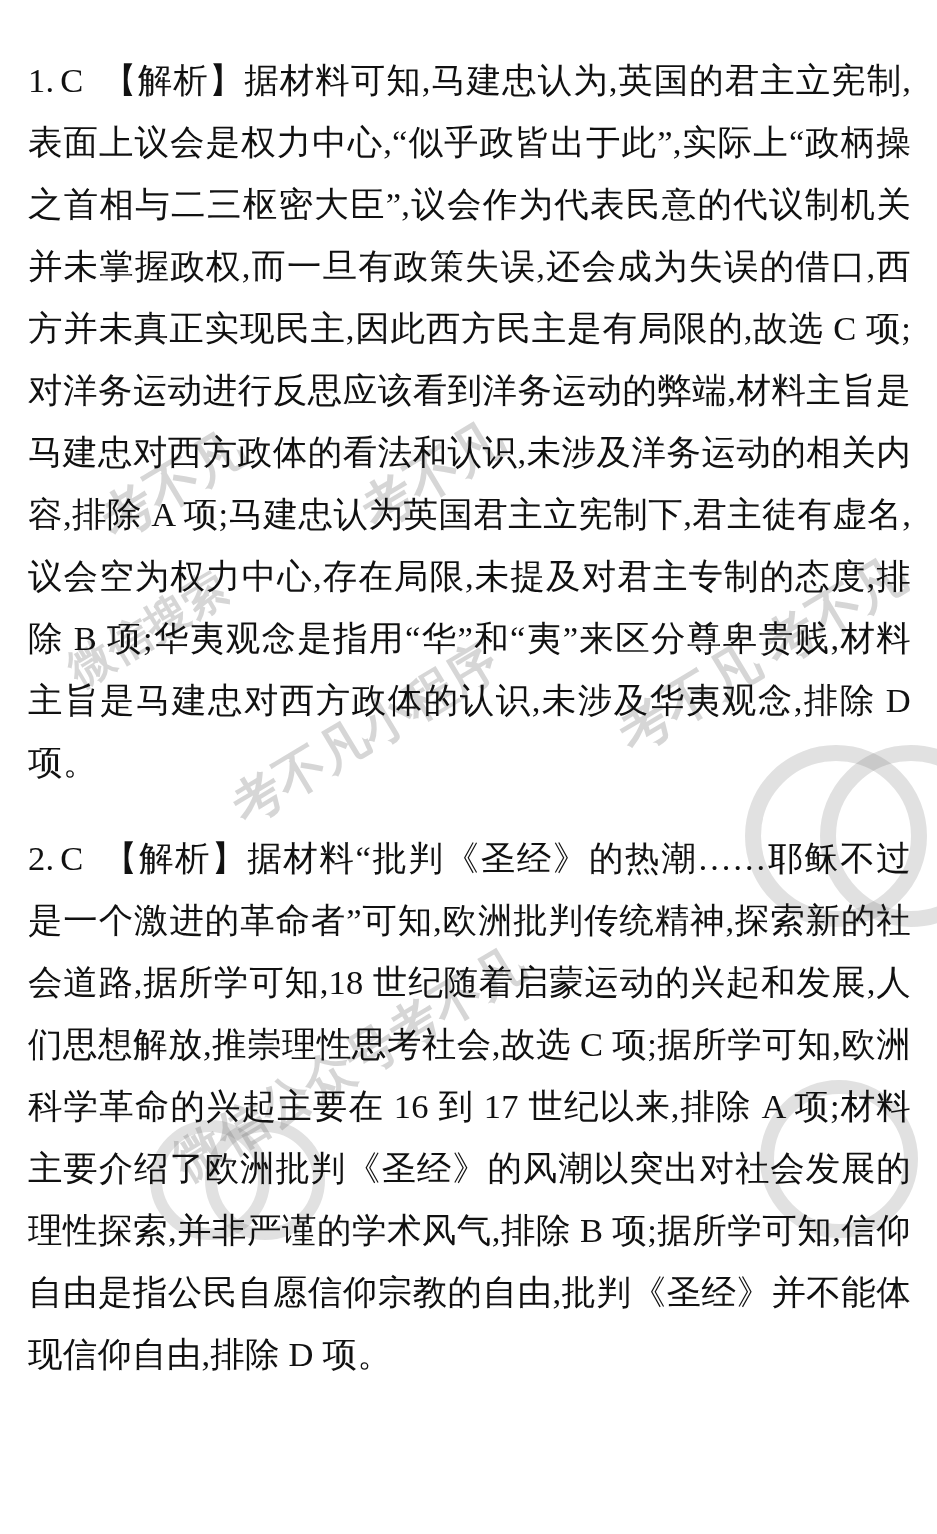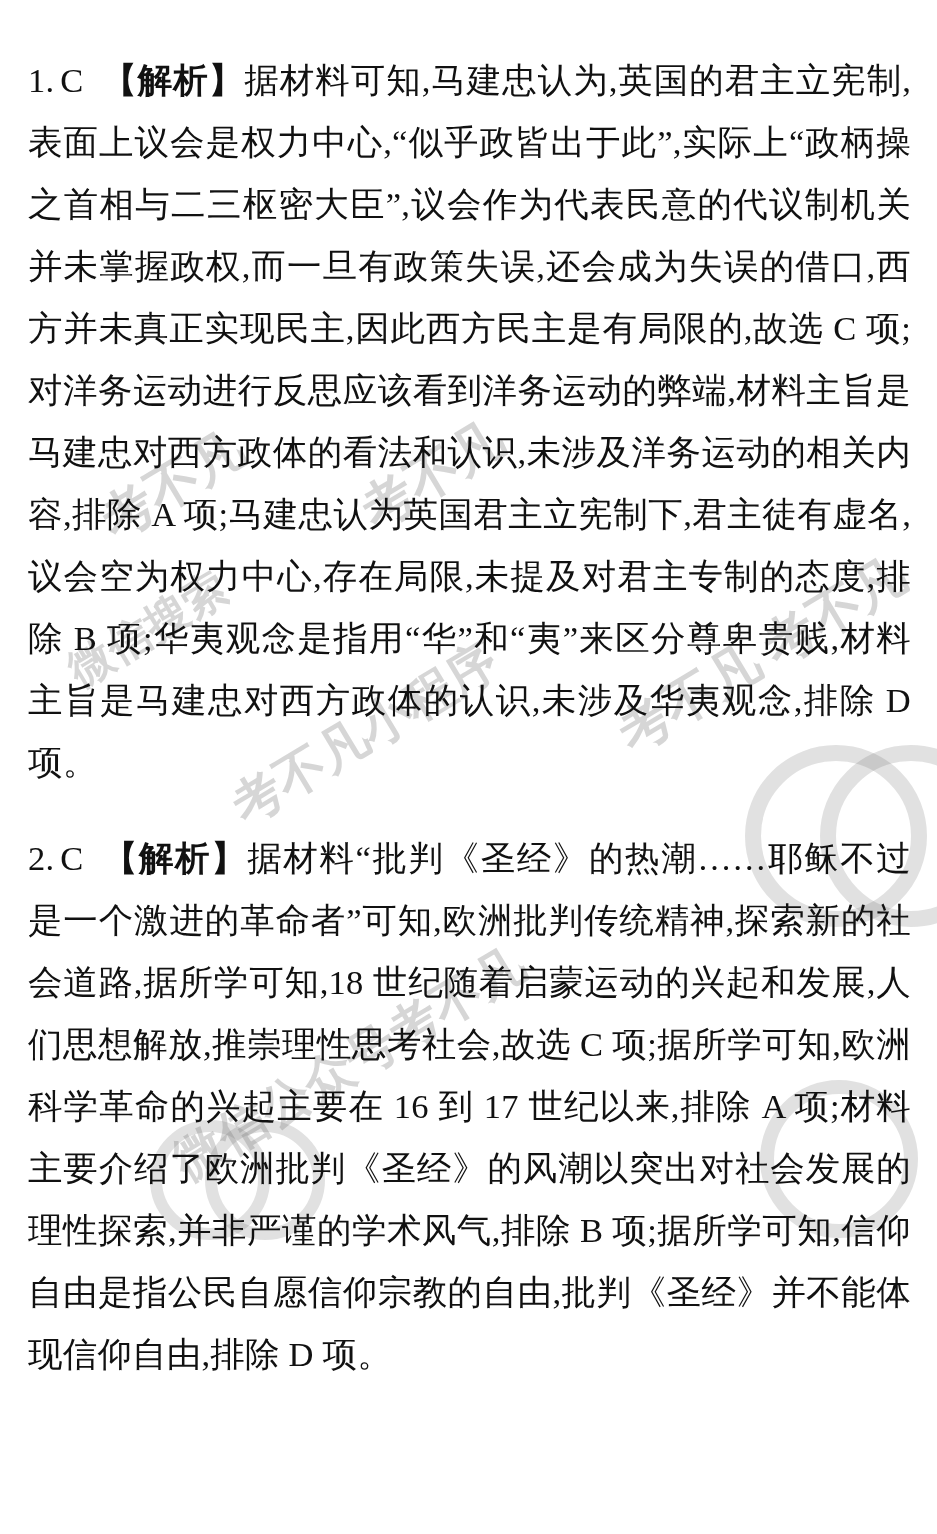--- a/index.html
+++ b/index.html
@@ -46,21 +46,21 @@
     font-family: "Liberation Serif", serif;
   }
 
   .opt {
     font-family: "Liberation Serif", serif;
     padding-left: 6px;
     padding-right: 18px;
   }
 
   .tag {
-    font-weight: bold;
+    font-weight: normal;
   }
 
   
   .wm {
     position: absolute;
     z-index: 1;
     color: rgba(120,120,120,0.30);
     font-family: "Liberation Serif", serif;
     font-weight: bold;
     white-space: nowrap;

